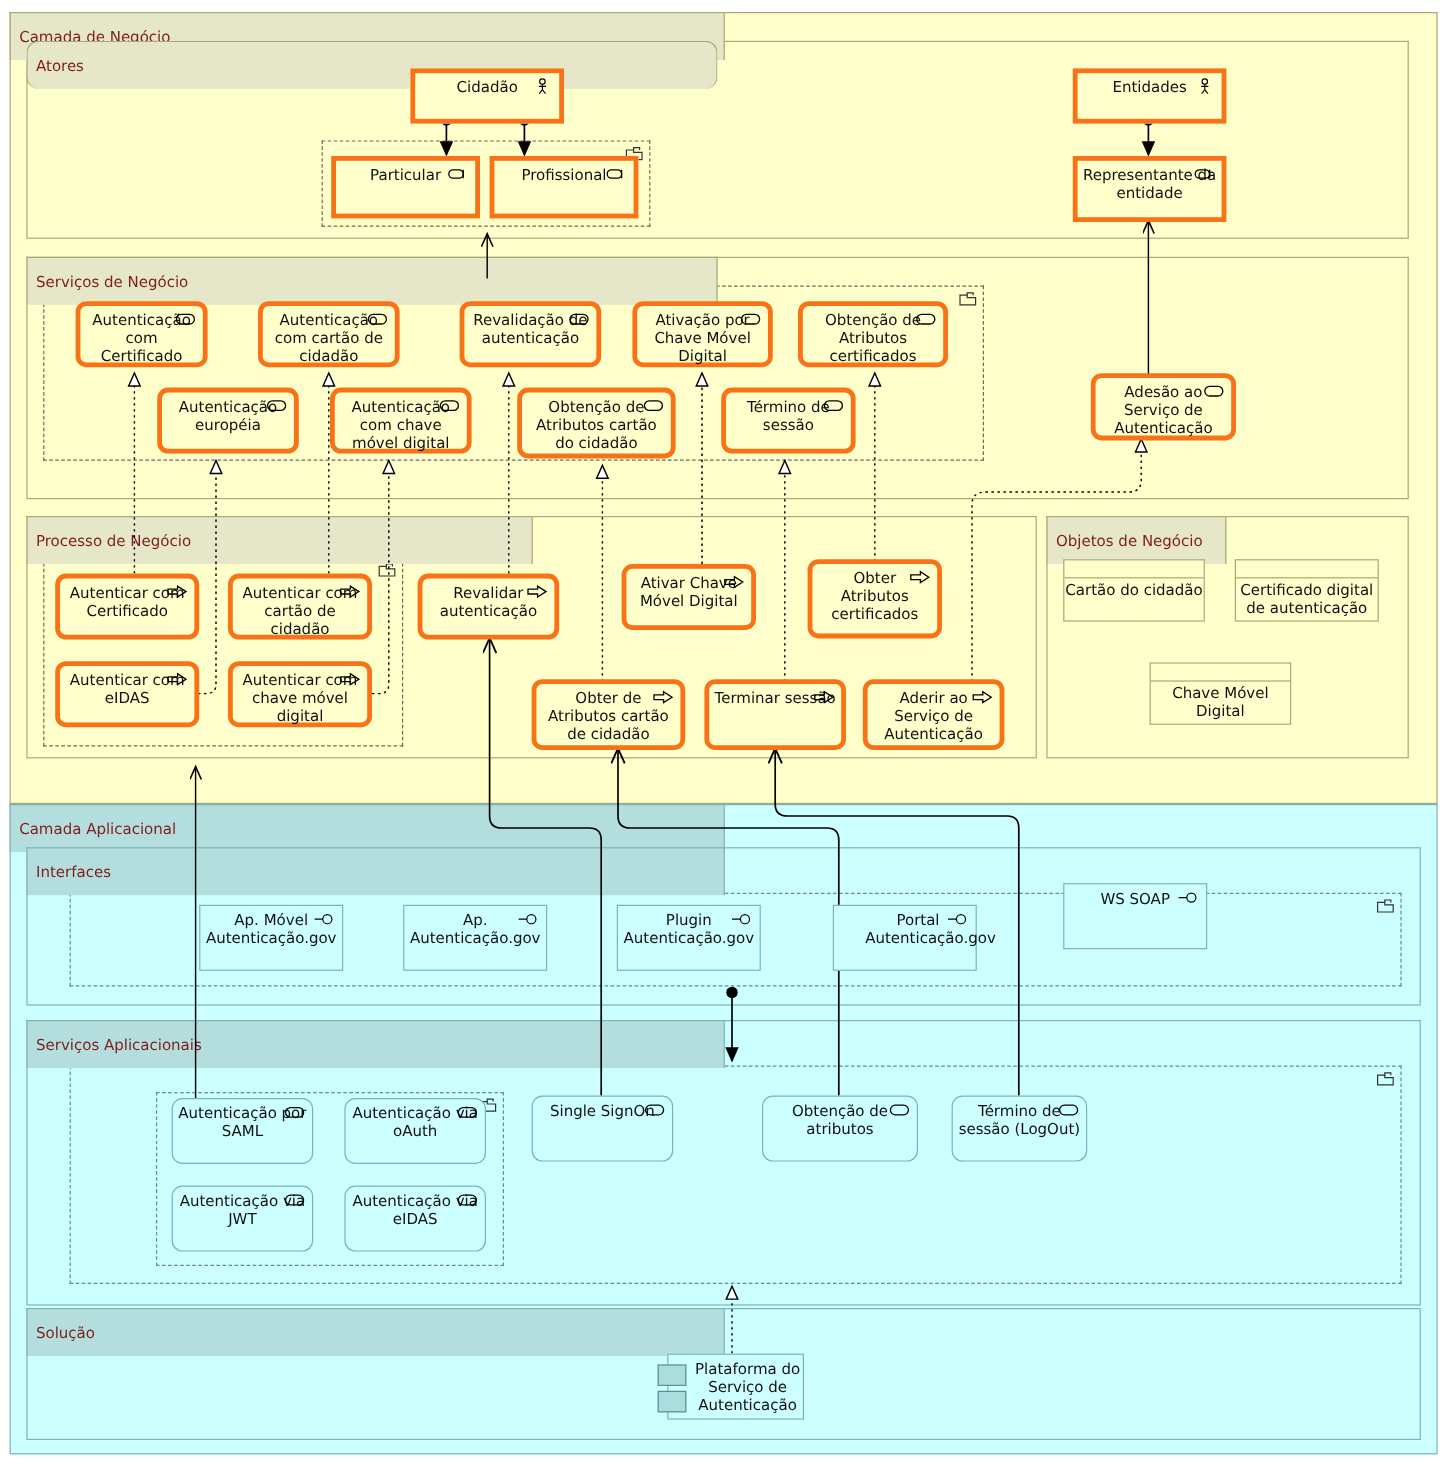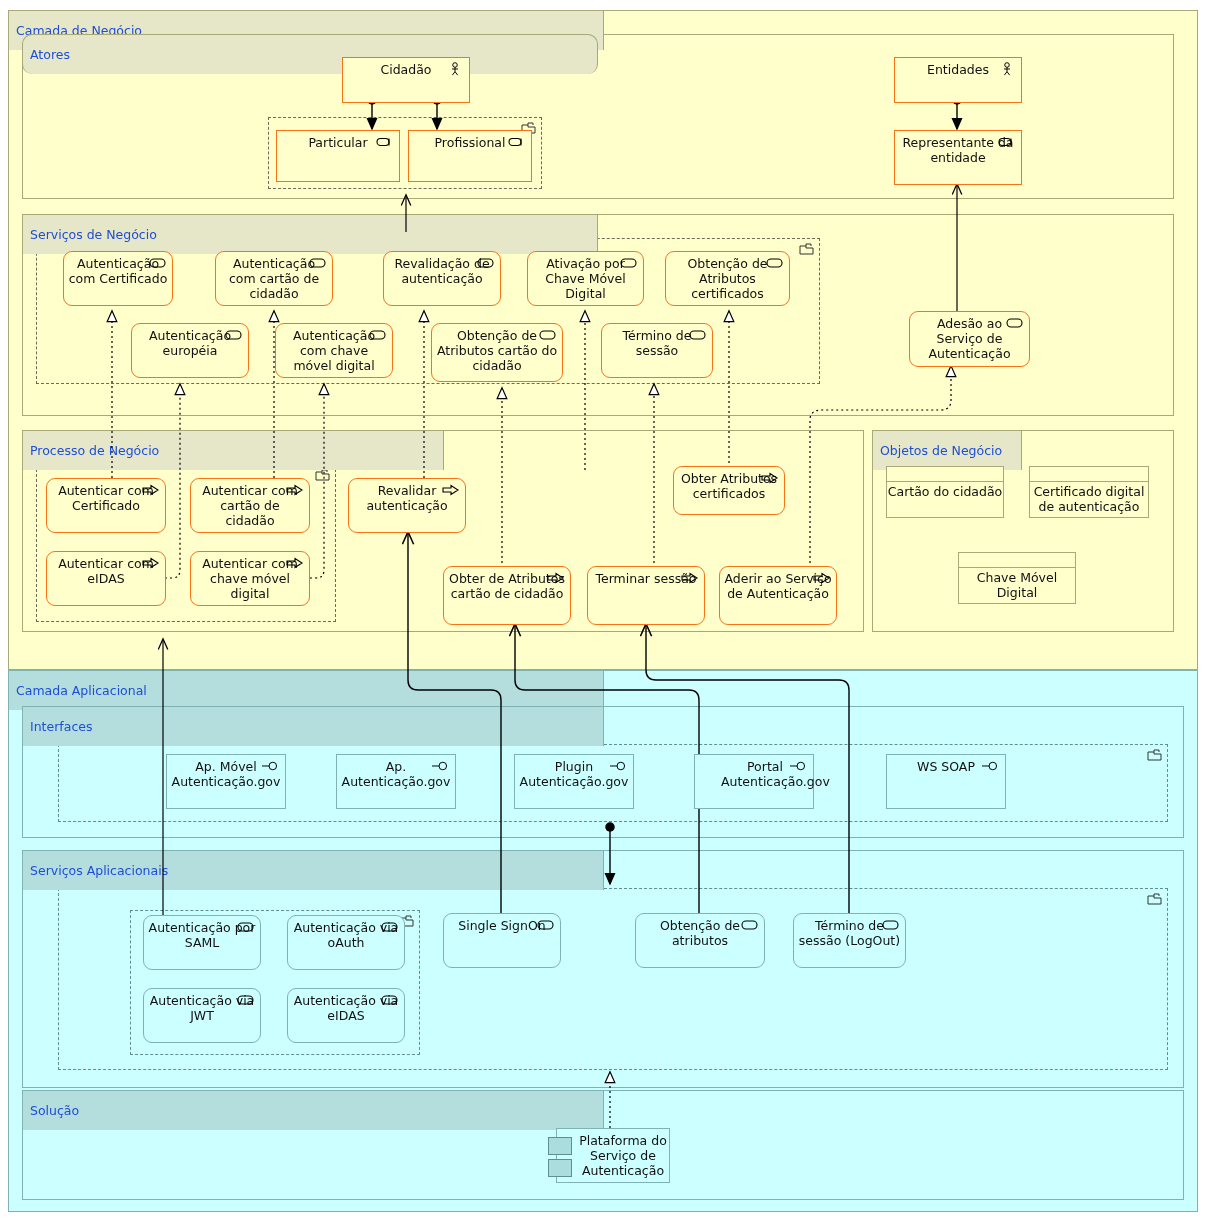--- a/index.html
+++ b/index.html
@@ -3,42 +3,42 @@
 <meta charset="utf-8">
 <style>
   html,body{margin:0;padding:0;background:#ffffff;}
   body{font-family:"DejaVu Sans","Liberation Sans",sans-serif;}
   #canvas{position:relative;width:1209px;height:1221px;overflow:hidden;background:#ffffff;}
 
   
   .group{position:absolute;box-sizing:border-box;}
   .group > .g-body{position:absolute;left:0;right:0;top:0;bottom:0;box-sizing:border-box;}
   .g-tab{position:absolute;left:0;top:0;height:40px;box-sizing:border-box;
-         display:flex;align-items:center;padding-left:7px;font-size:12.5px;color:#1d4ed8;
+         display:flex;align-items:center;padding-left:7px;font-size:12.5px;color:#7f1d1d;
          white-space:nowrap;z-index:3;}
 
   
   .biz .g-body{background:#ffffcc;border:1px solid #a8a878;}
   .biz .g-tab{background:#e6e6c8;border:1px solid #a8a878;border-bottom:none;}
   
   .app .g-body{background:#ccffff;border:1px solid #7fb3b3;}
   .app .g-tab{background:#b4dede;border:1px solid #7fb3b3;border-bottom:none;}
 
   
   .dashgrp{position:absolute;box-sizing:border-box;border:1px dashed #6b6b5a;background:transparent;z-index:2;}
   .dashgrp.appd{border-color:#5f8f8f;}
   .folder-ic{position:absolute;right:4px;top:4px;width:16px;height:12px;}
 
   
   .node{position:absolute;box-sizing:border-box;display:flex;align-items:center;
         justify-content:center;text-align:center;font-size:12.5px;line-height:15px;
         color:#111;z-index:5;padding:2px 4px;}
   .node .lbl{position:relative;width:100%;padding-top:2px;}
   .node.topalign{align-items:flex-start;}
-  .ybox{background:#ffffcc;border:1px solid #f97316;}
+  .ybox{background:#ffffcc;border:4px solid #f97316;}
   .cbox{background:#ccffff;border:1px solid #7fb3b3;}
   .rounded{border-radius:9px;}
   .ico{position:absolute;top:4px;right:5px;width:18px;height:14px;z-index:6;}
 
   
   .objbox{position:absolute;box-sizing:border-box;background:#ffffcc;border:1px solid #a8a878;z-index:5;}
   .objbox .hdr{position:absolute;left:0;right:0;top:0;height:14px;border-bottom:1px solid #a8a878;}
   .objbox .otxt{position:absolute;left:0;right:0;top:14px;bottom:0;display:flex;align-items:flex-start;
                 justify-content:center;text-align:center;font-size:12.5px;line-height:15px;color:#111;padding-top:3px;}
 
@@ -281,21 +281,27 @@
     <svg class="ico" viewBox="0 0 18 12">
       <path d="M1,4 L9,4 L9,1.5 L16,6 L9,10.5 L9,8 L1,8 z" fill="none" stroke="#000" stroke-width="1.1"></path>
     </svg>
   </div>
   <div class="node ybox rounded topalign" style="left:348px;top:478px;width:118px;height:55px;">
     <span class="lbl">Revalidar autenticação</span>
     <svg class="ico" viewBox="0 0 18 12">
       <path d="M1,4 L9,4 L9,1.5 L16,6 L9,10.5 L9,8 L1,8 z" fill="none" stroke="#000" stroke-width="1.1"></path>
     </svg>
   </div>
-  <div class="node ybox rounded topalign" style="left:673px;top:466px;width:112px;height:49px;">
+  <div class="node ybox rounded topalign" style="left:518px;top:470px;width:112px;height:55px;">
+    <span class="lbl">Ativar Chave Móvel Digital</span>
+    <svg class="ico" viewBox="0 0 18 12">
+      <path d="M1,4 L9,4 L9,1.5 L16,6 L9,10.5 L9,8 L1,8 z" fill="none" stroke="#000" stroke-width="1.1"></path>
+    </svg>
+  </div>
+  <div class="node ybox rounded topalign" style="left:673px;top:466px;width:112px;height:66px;">
     <span class="lbl">Obter Atributos certificados</span>
     <svg class="ico" viewBox="0 0 18 12">
       <path d="M1,4 L9,4 L9,1.5 L16,6 L9,10.5 L9,8 L1,8 z" fill="none" stroke="#000" stroke-width="1.1"></path>
     </svg>
   </div>
   <div class="node ybox rounded topalign" style="left:46px;top:551px;width:120px;height:55px;">
     <span class="lbl">Autenticar com eIDAS</span>
     <svg class="ico" viewBox="0 0 18 12">
       <path d="M1,4 L9,4 L9,1.5 L16,6 L9,10.5 L9,8 L1,8 z" fill="none" stroke="#000" stroke-width="1.1"></path>
     </svg>
@@ -386,21 +392,21 @@
       <circle cx="12" cy="6" r="4.2" fill="none" stroke="#000" stroke-width="1.1"></circle>
     </svg>
   </div>
   <div class="node cbox topalign" style="left:694px;top:754px;width:120px;height:55px;padding-left:26px;">
     <span class="lbl">Portal Autenticação.gov</span>
     <svg class="ico" viewBox="0 0 20 12">
       <line x1="0" y1="6" x2="8" y2="6" stroke="#000" stroke-width="1.1"></line>
       <circle cx="12" cy="6" r="4.2" fill="none" stroke="#000" stroke-width="1.1"></circle>
     </svg>
   </div>
-  <div class="node cbox topalign" style="left:886px;top:754px;width:120px;height:55px;">
+  <div class="node cbox topalign" style="left:886px;top:736px;width:120px;height:55px;">
     <span class="lbl">WS SOAP</span>
     <svg class="ico" viewBox="0 0 20 12">
       <line x1="0" y1="6" x2="8" y2="6" stroke="#000" stroke-width="1.1"></line>
       <circle cx="12" cy="6" r="4.2" fill="none" stroke="#000" stroke-width="1.1"></circle>
     </svg>
   </div>
 
   <div class="group app" style="left:22px;top:850px;width:1162px;height:238px;border-radius:27px;">
     <div class="g-body"></div>
     <div class="g-tab" style="width:582px;">

